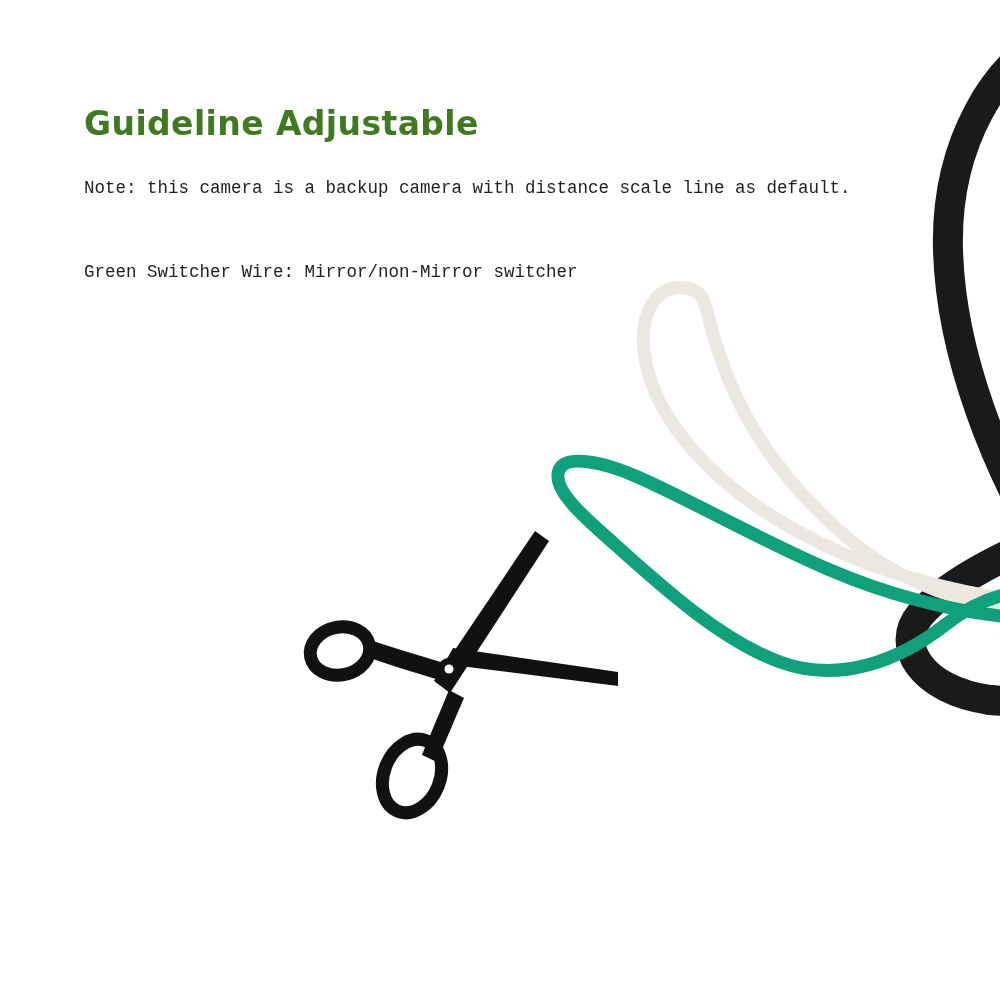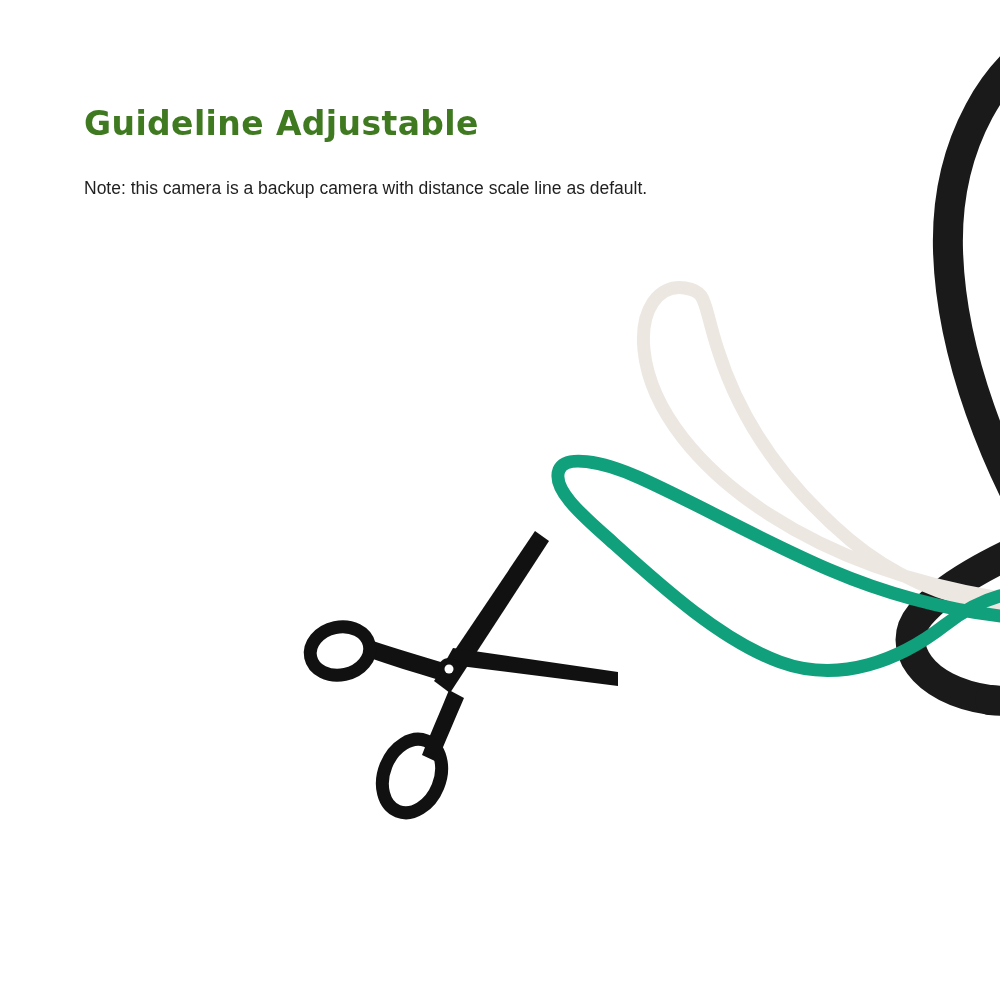--- a/index.html
+++ b/index.html
@@ -40,21 +40,21 @@
     font-size: 33px;
     font-weight: bold;
     letter-spacing: 0.4px;
     color: #3f7a21;
     font-family: "DejaVu Sans", sans-serif;
   }
   .note-line {
     position: absolute;
     color: #1f1f1f;
     font-size: 17.5px;
-    font-family: Liberation Sans, sans-serif;
+    font-family: Liberation Mono, monospace;
     white-space: nowrap;
   }
   .note-1 { left: 44px; top: 178px; }
   .note-2 { left: 44px; top: 227px; }
   .note-3 { left: 44px; top: 262px; }
 </style>
 </head>
 <body>
 
 <div id="stage">
@@ -97,15 +97,16 @@
       <ellipse cx="372" cy="776" rx="28" ry="38" fill="none" stroke="#111111" stroke-width="13" transform="rotate(22 372 776)"></ellipse>
 
       <circle cx="409" cy="669" r="11" fill="#111111"></circle>
       <circle cx="409" cy="669" r="4.5" fill="#ffffff"></circle>
     </g>
   </svg>
 
   <div class="text-layer">
     <div class="heading">Guideline Adjustable</div>
     <div class="note-line note-1">Note: this camera is a backup camera with distance scale line as default.</div>
+    <div class="note-line note-3">Green Switcher Wire: Mirror/non-Mirror switcher</div>
   </div>
 
 </div>
 
 </body></html>

